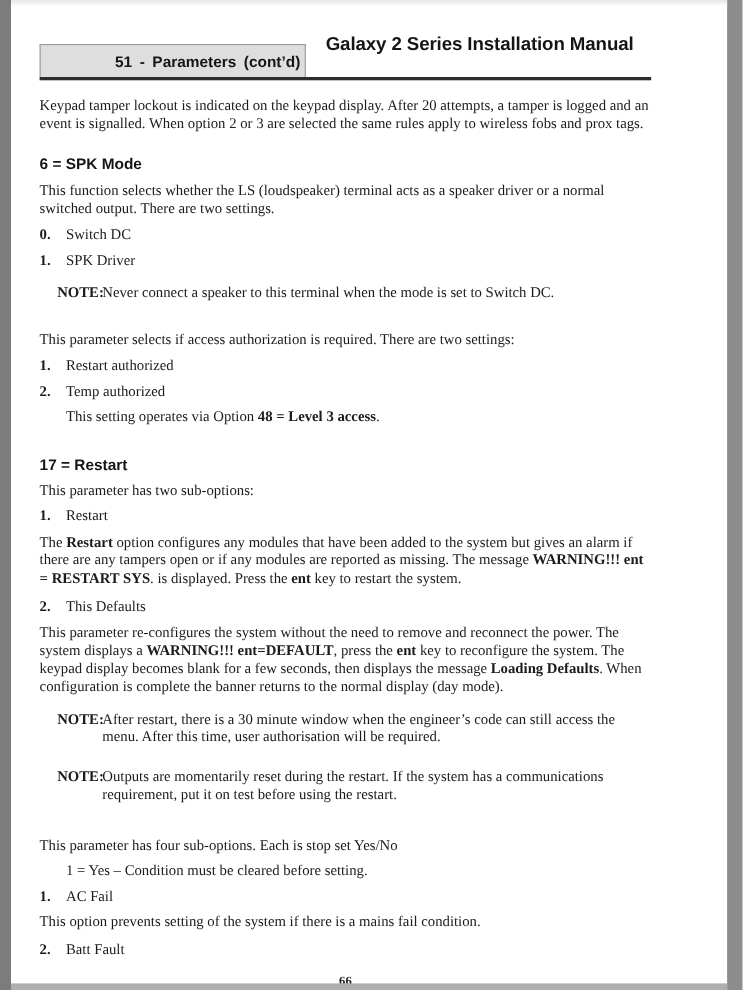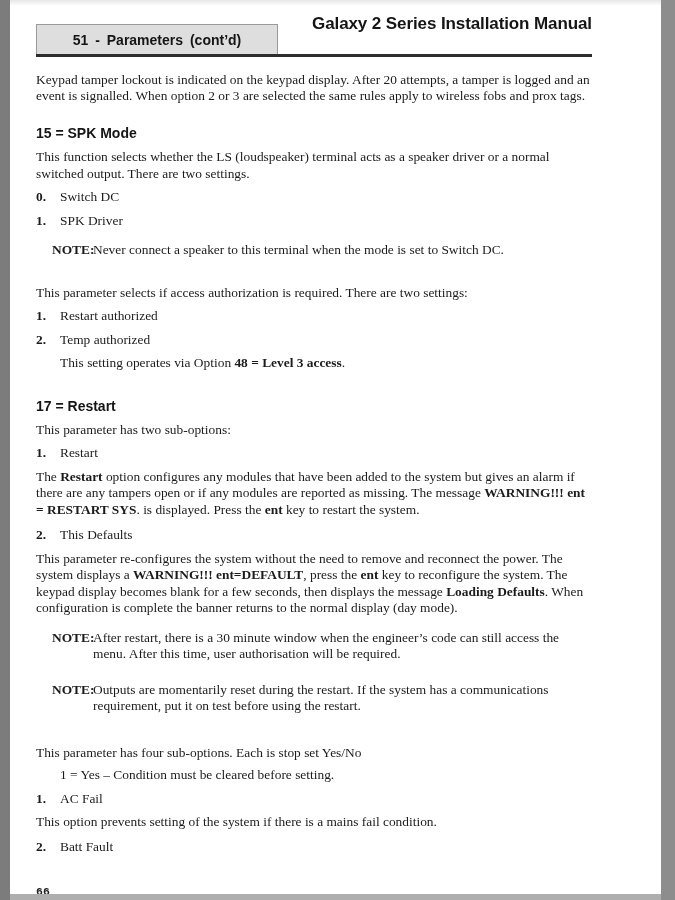--- a/index.html
+++ b/index.html
@@ -18,26 +18,26 @@
   .page-inner { position:absolute; left:36px; top:14px; width:556px; }
 
   
   .header-row {
     display:flex; justify-content:space-between; align-items:flex-end;
     border-bottom:3px solid #2d2d2d;
   }
   .section-box {
     box-sizing:border-box; width:242px; background:#dedede;
     border:1px solid #9a9a9a; border-bottom:none;
-    text-align:center; padding:7px 4px 6px 4px;
+    text-align:right; padding:7px 4px 6px 4px;
     font-family:"Liberation Sans", sans-serif; font-weight:bold; font-size:14px;
     color:#151515; word-spacing:3px;
   }
   .manual-title {
-    margin:0; padding:0 0 20px 0;
+    margin:16px; padding:0 0 4px 0;
     font-family:"Liberation Sans", sans-serif; font-weight:bold; font-size:17px;
     letter-spacing:-0.1px; color:#151515;
   }
 
   
   .content { padding-top:15px; font-size:13.4px; line-height:1.23; }
   .body { margin:0 0 6px 0; }
   .intro { margin-bottom:20px; }
   .sec-heading {
     margin:0 0 7px 0;
@@ -53,22 +53,22 @@
   .sub { margin:2px 0 0 24px; }
   .cond { margin:5px 0 0 24px; }
   .note { display:flex; margin:13px 0 0 16px; }
   .note-big-gap { margin-top:19px; }
   .note-label { width:41px; flex:0 0 41px; font-weight:bold; }
   .note-text { flex:1; }
   b { font-weight:bold; }
 
   
   .footer {
-    position:absolute; left:36px; bottom:2px; width:556px; 
-    font-family:Liberation Mono, monospace; font-weight:bold; font-size:11.5px; color:#222;
+    position:absolute; left:36px; bottom:2px; width:556px; text-align:center;
+    font-family:Liberation Serif, serif; font-weight:bold; font-size:11.5px; color:#222;
   }
 </style>
 </head>
 <body>
 
 <div class="edge-left"></div>
 <div class="edge-right"></div>
 <div class="top-band"></div>
 
 <div class="page-inner">
@@ -78,21 +78,21 @@
       <span>51 - Parameters (cont’d)</span>
     </div>
     <h1 class="manual-title">Galaxy 2 Series Installation Manual</h1>
   </div>
 
   <div class="content">
 
     <p class="body intro">Keypad tamper lockout is indicated on the keypad display. After 20 attempts, a tamper is logged and an event is signalled. When option 2 or 3 are selected the same rules apply to wireless fobs and prox tags.</p>
 
     <section>
-      <h2 class="sec-heading">15 = SPK Mode</h2>
+      <h2 class="sec-heading">6 = SPK Mode</h2>
       <p class="body">This function selects whether the LS (loudspeaker) terminal acts as a speaker driver or a normal switched output. There are two settings.</p>
       <div class="item">
         <span class="item-num">0.</span>
         <span>Switch DC</span>
       </div>
       <div class="item">
         <span class="item-num">1.</span>
         <span>SPK Driver</span>
       </div>
       <div class="note">

